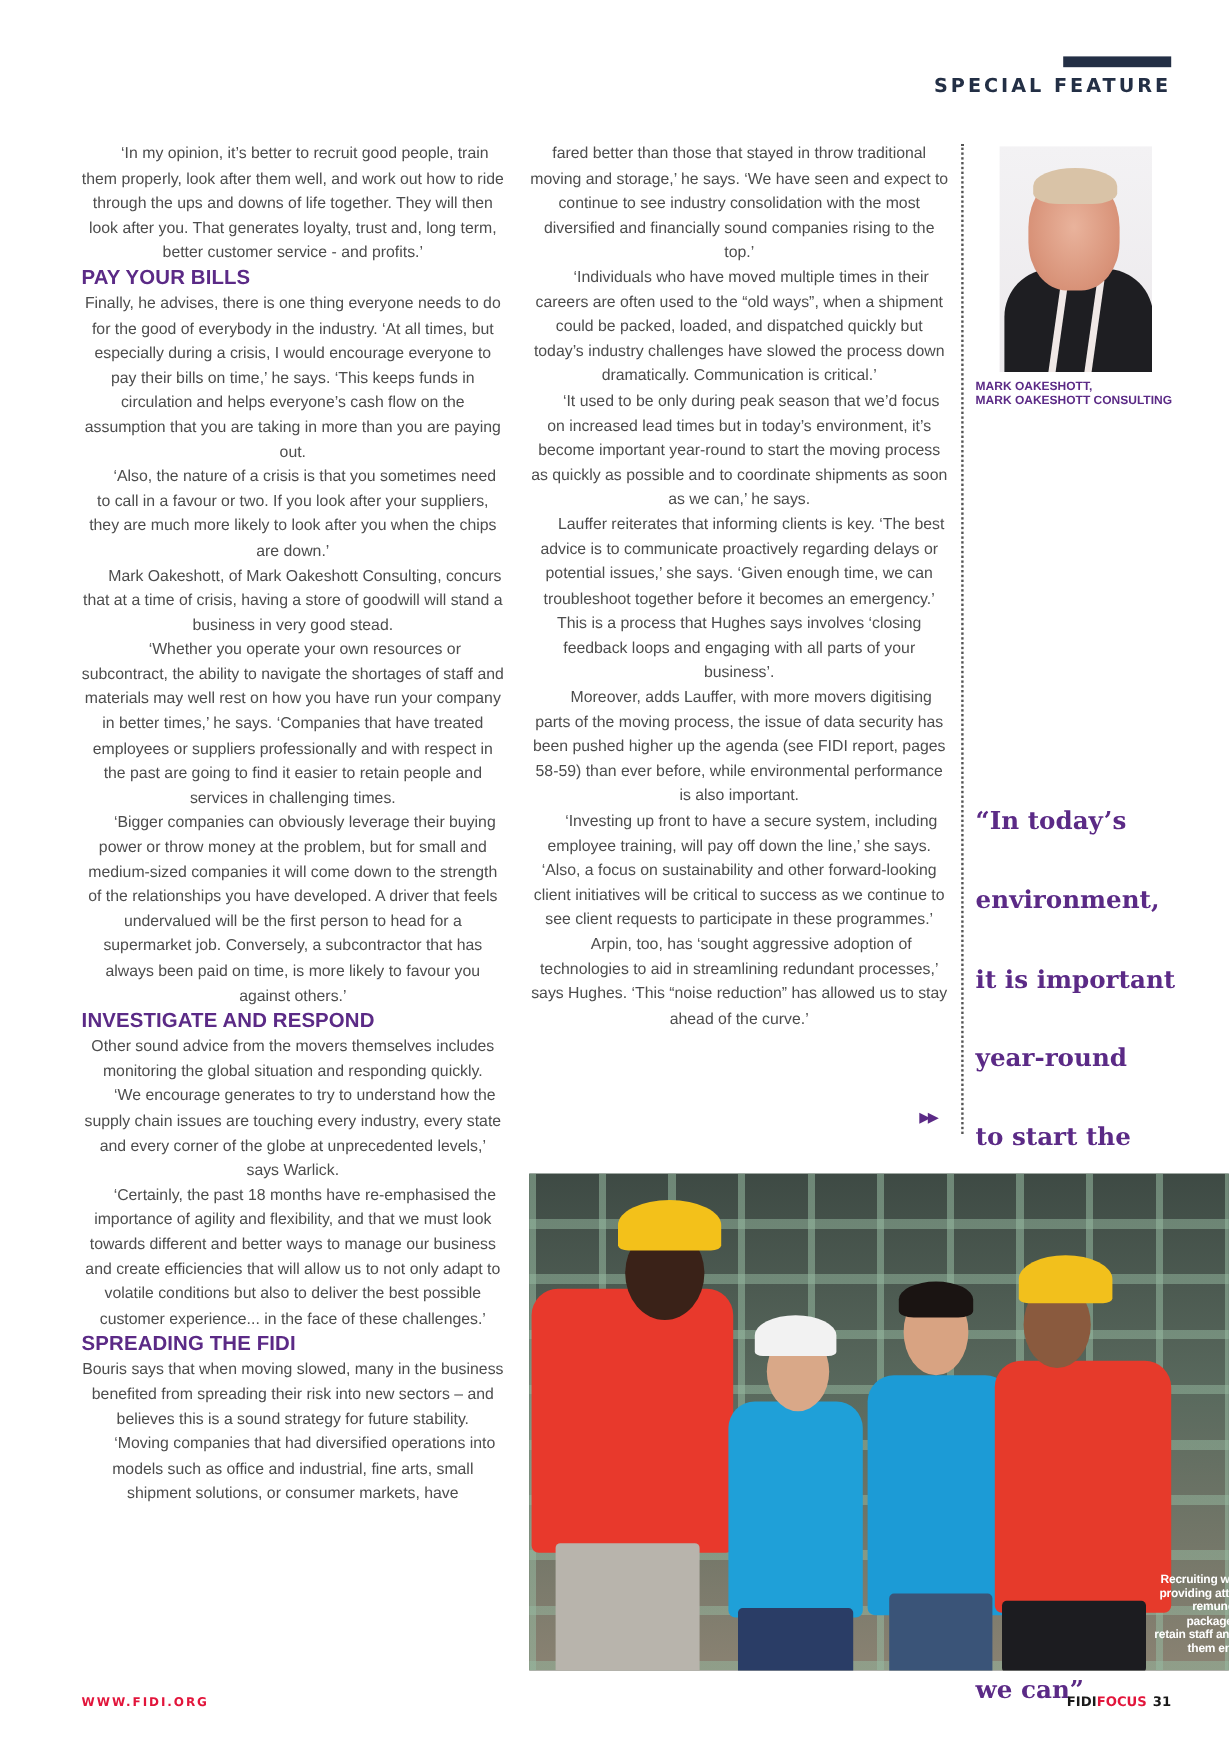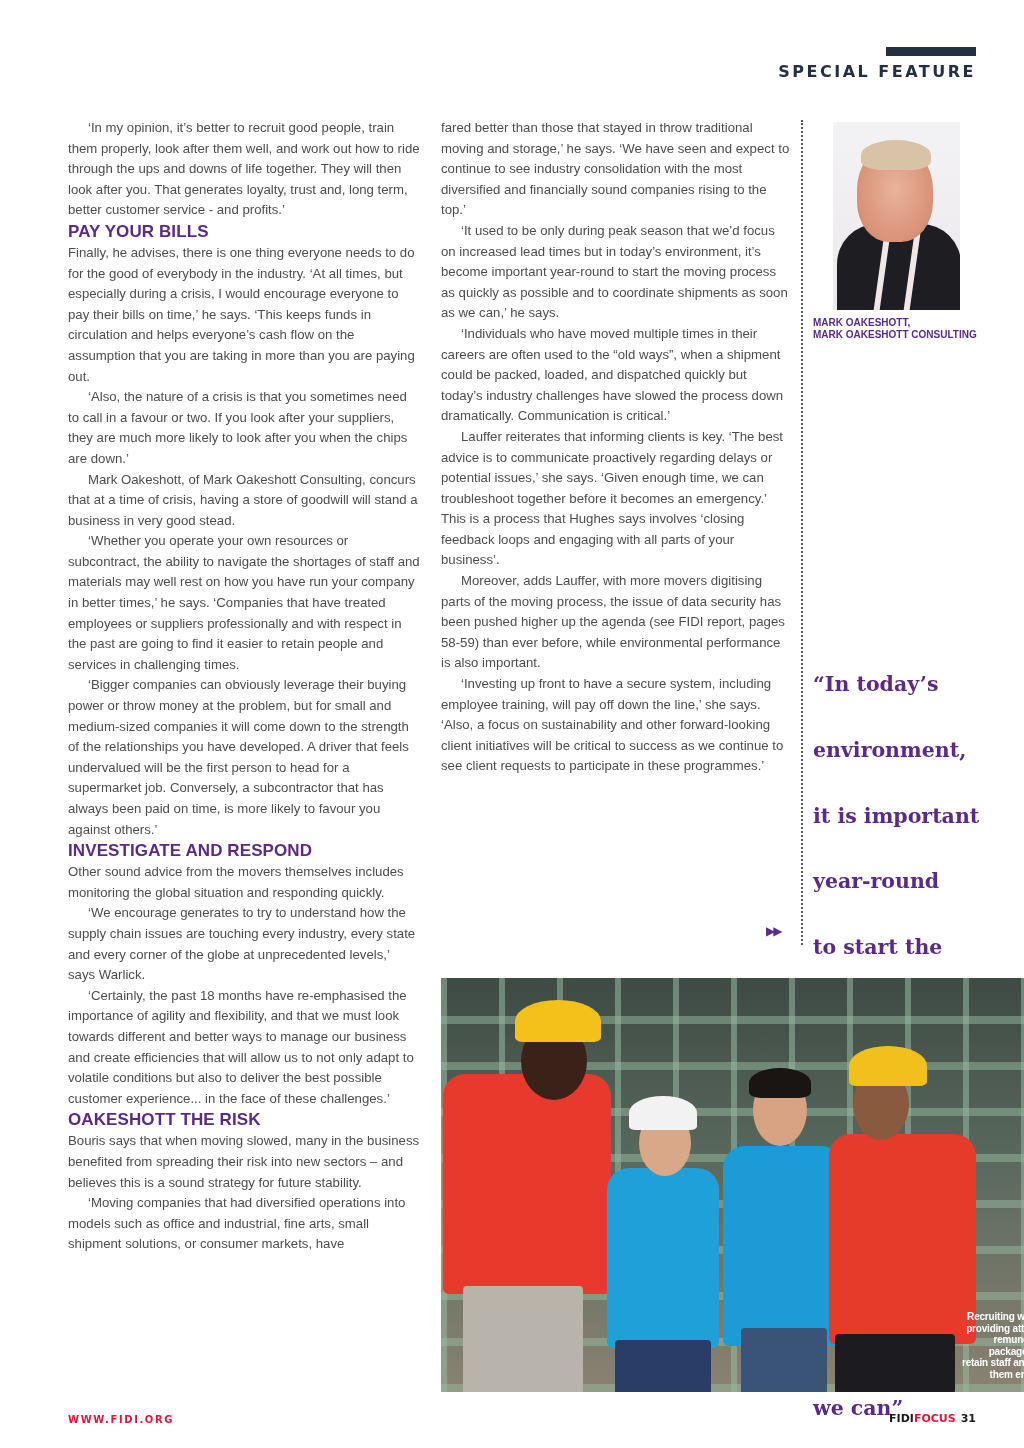--- a/index.html
+++ b/index.html
@@ -5,21 +5,21 @@
   * { box-sizing: border-box; margin: 0; padding: 0; }
   html, body { width: 1024px; height: 1448px; background: #ffffff; overflow: hidden; }
   body { position: relative; font-family: "Liberation Sans", sans-serif; color: #4a4a4a; }
 
   .top-bar { position: absolute; left: 886px; top: 47px; width: 90px; height: 9px; background: #232f45; }
   .section-label { position: absolute; right: 48px; top: 62px; font-family: "DejaVu Sans", sans-serif; font-weight: bold; font-size: 16px; letter-spacing: 2.5px; color: #232f45; }
 
   .col { position: absolute; font-size: 13.2px; line-height: 20.6px; color: #4d4d4d; }
   .col-left { left: 68px; top: 118px; width: 352px; }
   .col-mid { left: 441px; top: 118px; width: 350px; }
-  .col p { text-indent: 0; }
+  .col p { text-indent: 0; text-align: center; }
   .col p.ind { text-indent: 20px; }
   .col h2 { font-family: "Liberation Sans", sans-serif; font-weight: bold; font-size: 17px; color: #5b2a86; line-height: 22px; letter-spacing: 0.1px; }
 
   .continue-arrow { position: absolute; left: 766px; top: 924px; color: #5b2a86; font-size: 12px; letter-spacing: -2px; }
 
   .divider { position: absolute; left: 801px; top: 120px; height: 825px; border-left: 2px dotted #555; }
 
   .portrait { position: absolute; left: 833px; top: 122px; width: 127px; height: 188px; overflow: hidden; background: linear-gradient(180deg, #f3f2f4 0%, #ece9ec 100%); }
   .portrait .face { position: absolute; left: 24px; top: 24px; width: 76px; height: 96px; border-radius: 45% 45% 42% 42%; background: radial-gradient(ellipse at 50% 45%, #e9b39c 0%, #d89278 70%, #c47d68 100%); }
   .portrait .hair { position: absolute; left: 28px; top: 18px; width: 70px; height: 30px; border-radius: 50% 50% 30% 30%; background: #d9c3a7; }
@@ -59,32 +59,33 @@
   <h2>PAY YOUR BILLS</h2>
   <p>Finally, he advises, there is one thing everyone needs to do for the good of everybody in the industry. ‘At all times, but especially during a crisis, I would encourage everyone to pay their bills on time,’ he says. ‘This keeps funds in circulation and helps everyone’s cash flow on the assumption that you are taking in more than you are paying out.</p>
   <p class="ind">‘Also, the nature of a crisis is that you sometimes need to call in a favour or two. If you look after your suppliers, they are much more likely to look after you when the chips are down.’</p>
   <p class="ind">Mark Oakeshott, of Mark Oakeshott Consulting, concurs that at a time of crisis, having a store of goodwill will stand a business in very good stead.</p>
   <p class="ind">‘Whether you operate your own resources or subcontract, the ability to navigate the shortages of staff and materials may well rest on how you have run your company in better times,’ he says. ‘Companies that have treated employees or suppliers professionally and with respect in the past are going to find it easier to retain people and services in challenging times.</p>
   <p class="ind">‘Bigger companies can obviously leverage their buying power or throw money at the problem, but for small and medium-sized companies it will come down to the strength of the relationships you have developed. A driver that feels undervalued will be the first person to head for a supermarket job. Conversely, a subcontractor that has always been paid on time, is more likely to favour you against others.’</p>
   <h2>INVESTIGATE AND RESPOND</h2>
   <p>Other sound advice from the movers themselves includes monitoring the global situation and responding quickly.</p>
   <p class="ind">‘We encourage generates to try to understand how the supply chain issues are touching every industry, every state and every corner of the globe at unprecedented levels,’ says Warlick.</p>
   <p class="ind">‘Certainly, the past 18 months have re-emphasised the importance of agility and flexibility, and that we must look towards different and better ways to manage our business and create efficiencies that will allow us to not only adapt to volatile conditions but also to deliver the best possible customer experience... in the face of these challenges.’</p>
-  <h2>OAKESHOTT THE RISK</h2>
+  <h2>SPREADING THE FIDI</h2>
   <p>Bouris says that when moving slowed, many in the business benefited from spreading their risk into new sectors – and believes this is a sound strategy for future stability.</p>
   <p class="ind">‘Moving companies that had diversified operations into models such as office and industrial, fine arts, small shipment solutions, or consumer markets, have</p>
 </div>
 
 <div class="col col-mid">
   <p>fared better than those that stayed in throw traditional moving and storage,’ he says. ‘We have seen and expect to continue to see industry consolidation with the most diversified and financially sound companies rising to the top.’</p>
+  <p class="ind">‘Individuals who have moved multiple times in their careers are often used to the “old ways”, when a shipment could be packed, loaded, and dispatched quickly but today’s industry challenges have slowed the process down dramatically. Communication is critical.’</p>
   <p class="ind">‘It used to be only during peak season that we’d focus on increased lead times but in today’s environment, it’s become important year-round to start the moving process as quickly as possible and to coordinate shipments as soon as we can,’ he says.</p>
-  <p class="ind">‘Individuals who have moved multiple times in their careers are often used to the “old ways”, when a shipment could be packed, loaded, and dispatched quickly but today’s industry challenges have slowed the process down dramatically. Communication is critical.’</p>
   <p class="ind">Lauffer reiterates that informing clients is key. ‘The best advice is to communicate proactively regarding delays or potential issues,’ she says. ‘Given enough time, we can troubleshoot together before it becomes an emergency.’ This is a process that Hughes says involves ‘closing feedback loops and engaging with all parts of your business’.</p>
   <p class="ind">Moreover, adds Lauffer, with more movers digitising parts of the moving process, the issue of data security has been pushed higher up the agenda (see FIDI report, pages 58-59) than ever before, while environmental performance is also important.</p>
   <p class="ind">‘Investing up front to have a secure system, including employee training, will pay off down the line,’ she says. ‘Also, a focus on sustainability and other forward-looking client initiatives will be critical to success as we continue to see client requests to participate in these programmes.’</p>
+  <p class="ind">Arpin, too, has ‘sought aggressive adoption of technologies to aid in streamlining redundant processes,’ says Hughes. ‘This “noise reduction” has allowed us to stay ahead of the curve.’</p>
 </div>
 <div class="continue-arrow">▶▶</div>
 
 <div class="divider"></div>
 
 <div class="portrait">
   <div class="body"></div>
   <div class="lanyard"></div>
   <div class="face"></div>
   <div class="hair"></div>

